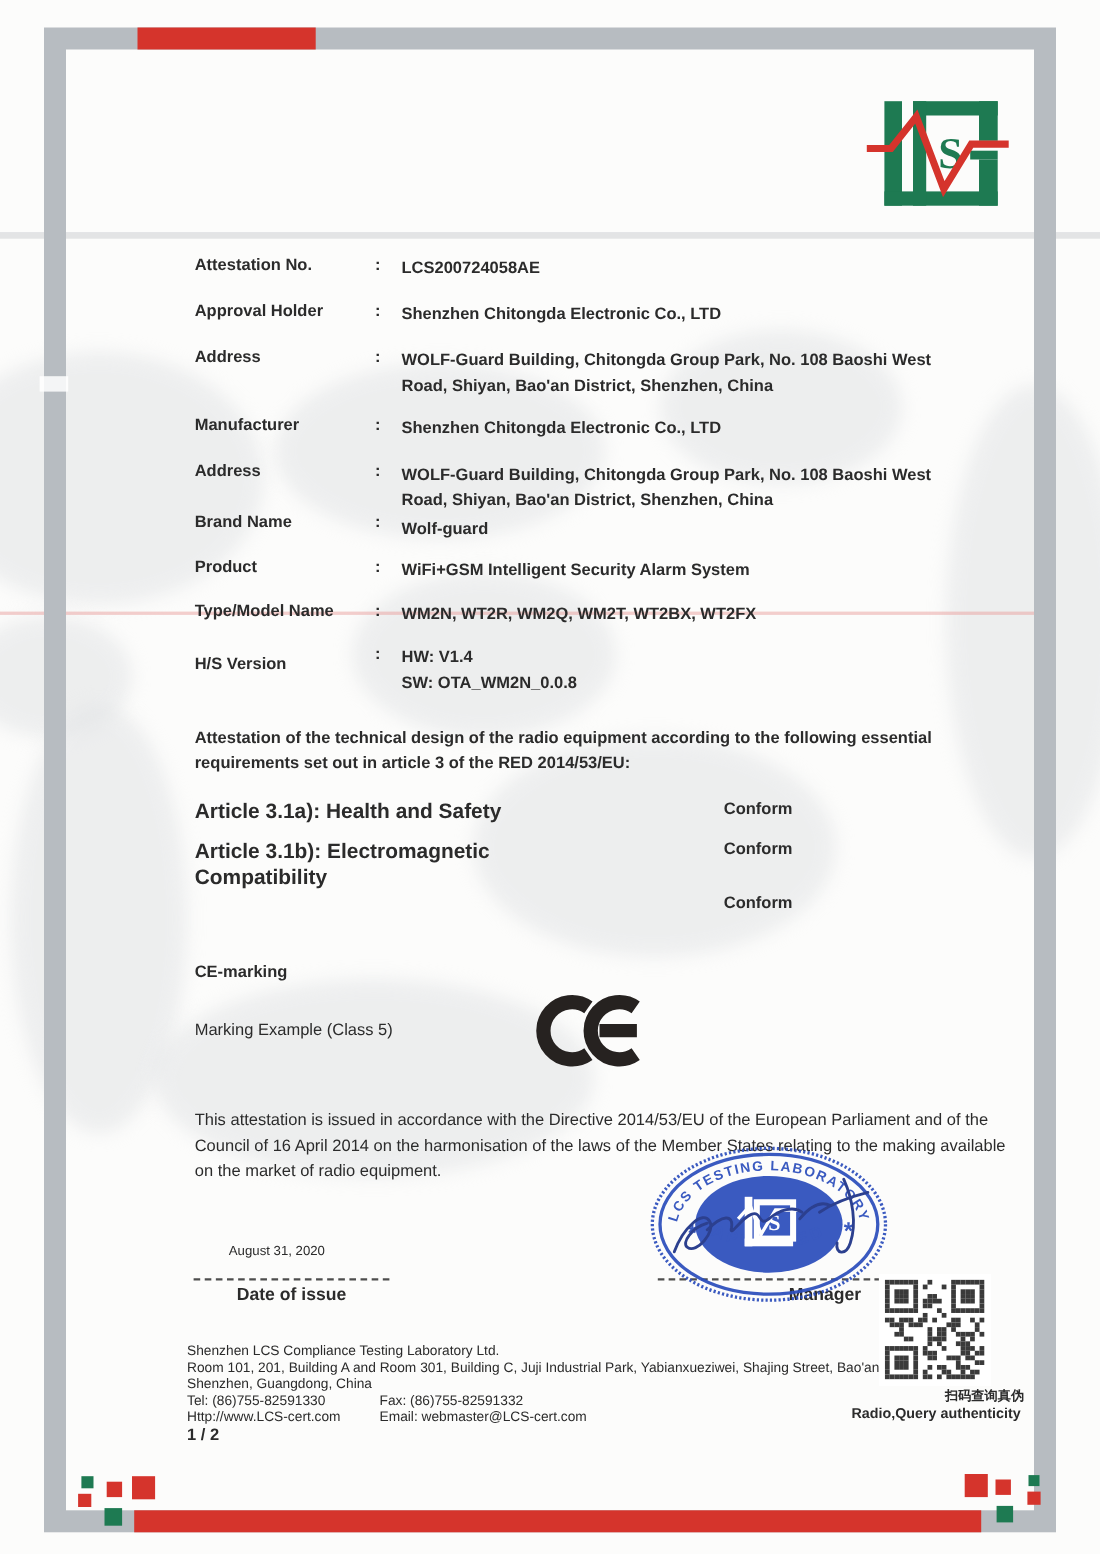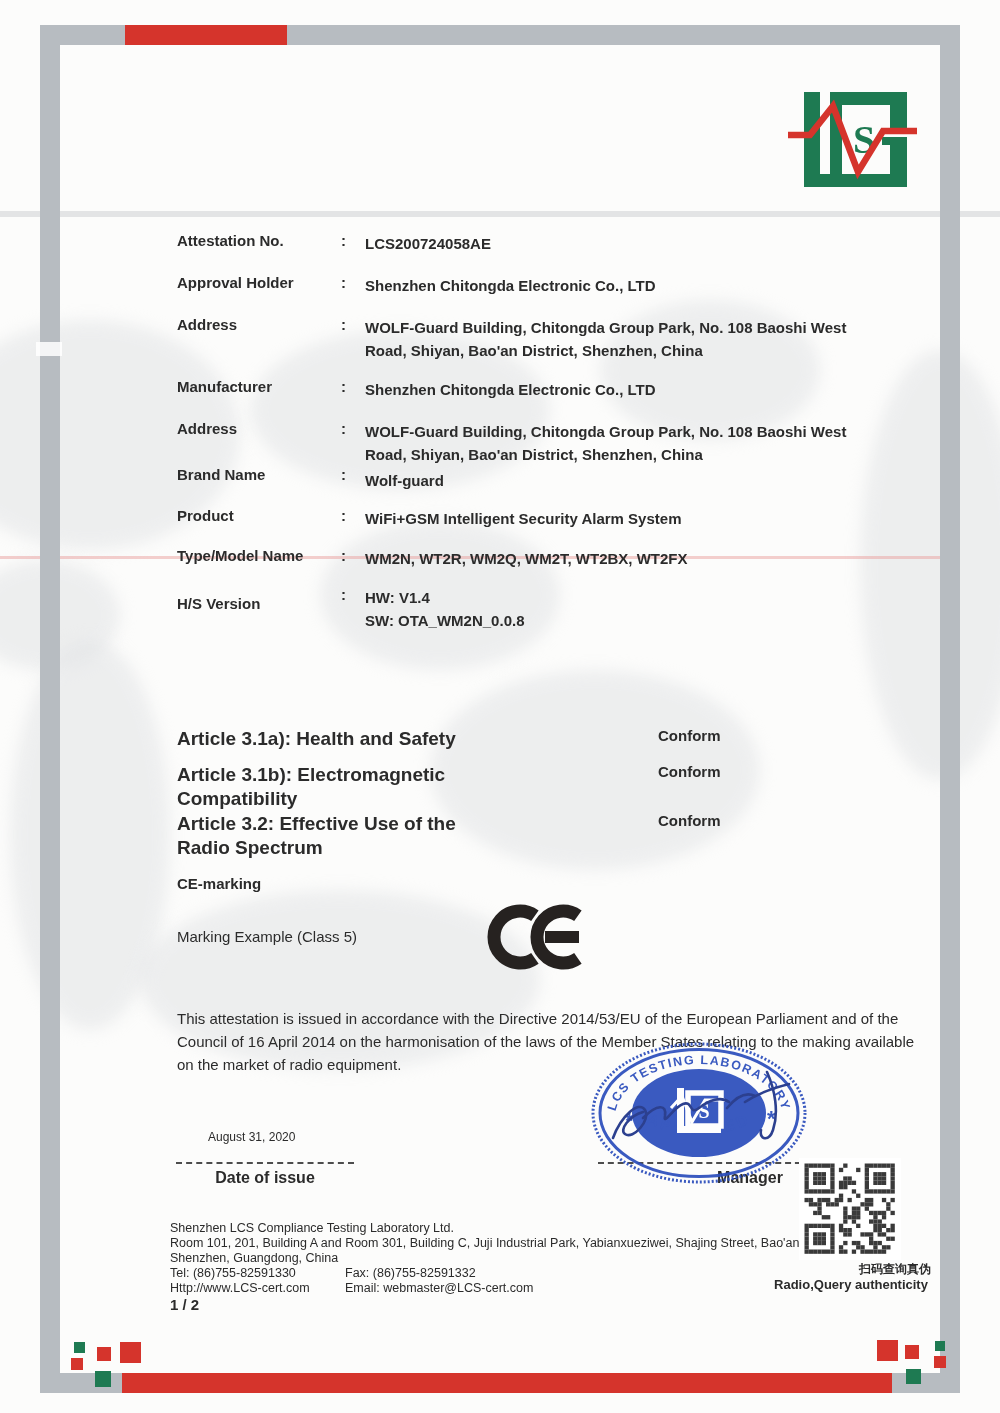--- a/index.html
+++ b/index.html
@@ -133,26 +133,26 @@
     <span class="fcolon">:</span>
     <span class="fvalue">WM2N, WT2R, WM2Q, WM2T, WT2BX, WT2FX</span>
   </div>
   <div class="field-row" style="top:586px">
     <span class="flabel" style="top:9px">H/S Version</span>
     <span class="fcolon">:</span>
     <span class="fvalue pre">HW: V1.4
 SW: OTA_WM2N_0.0.8</span>
   </div>
 
+  <div class="para bold" style="top:659px;width:745px">Attestation of the technical design of the radio equipment according to the following essential requirements set out in article 3 of the RED 2014/53/EU:</div>
 
   <div class="article-name" style="top:727px">Article 3.1a): Health and Safety</div>
   <div class="article-result" style="top:727px">Conform</div>
   <div class="article-name" style="top:763px">Article 3.1b): Electromagnetic Compatibility</div>
   <div class="article-result" style="top:763px">Conform</div>
-  <div class="article-name" style="top:812px">Article 3.2: Effective Use of the Radio Spectrum</div>
   <div class="article-result" style="top:812px">Conform</div>
 
   <div class="para bold" style="top:872px">CE-marking</div>
   <div class="para" style="top:925px">Marking Example (Class 5)</div>
 
   <svg class="ce" width="104" height="74" viewBox="0 0 104 74">
     <path d="M 47.9 15.7 A 26 26 0 1 0 47.9 58.3" fill="none" stroke="#262220" stroke-width="13"></path>
     <path d="M 90.9 15.7 A 26 26 0 1 0 90.9 58.3" fill="none" stroke="#262220" stroke-width="13"></path>
     <line x1="58" y1="37" x2="92" y2="37" stroke="#262220" stroke-width="12"></line>
   </svg>

